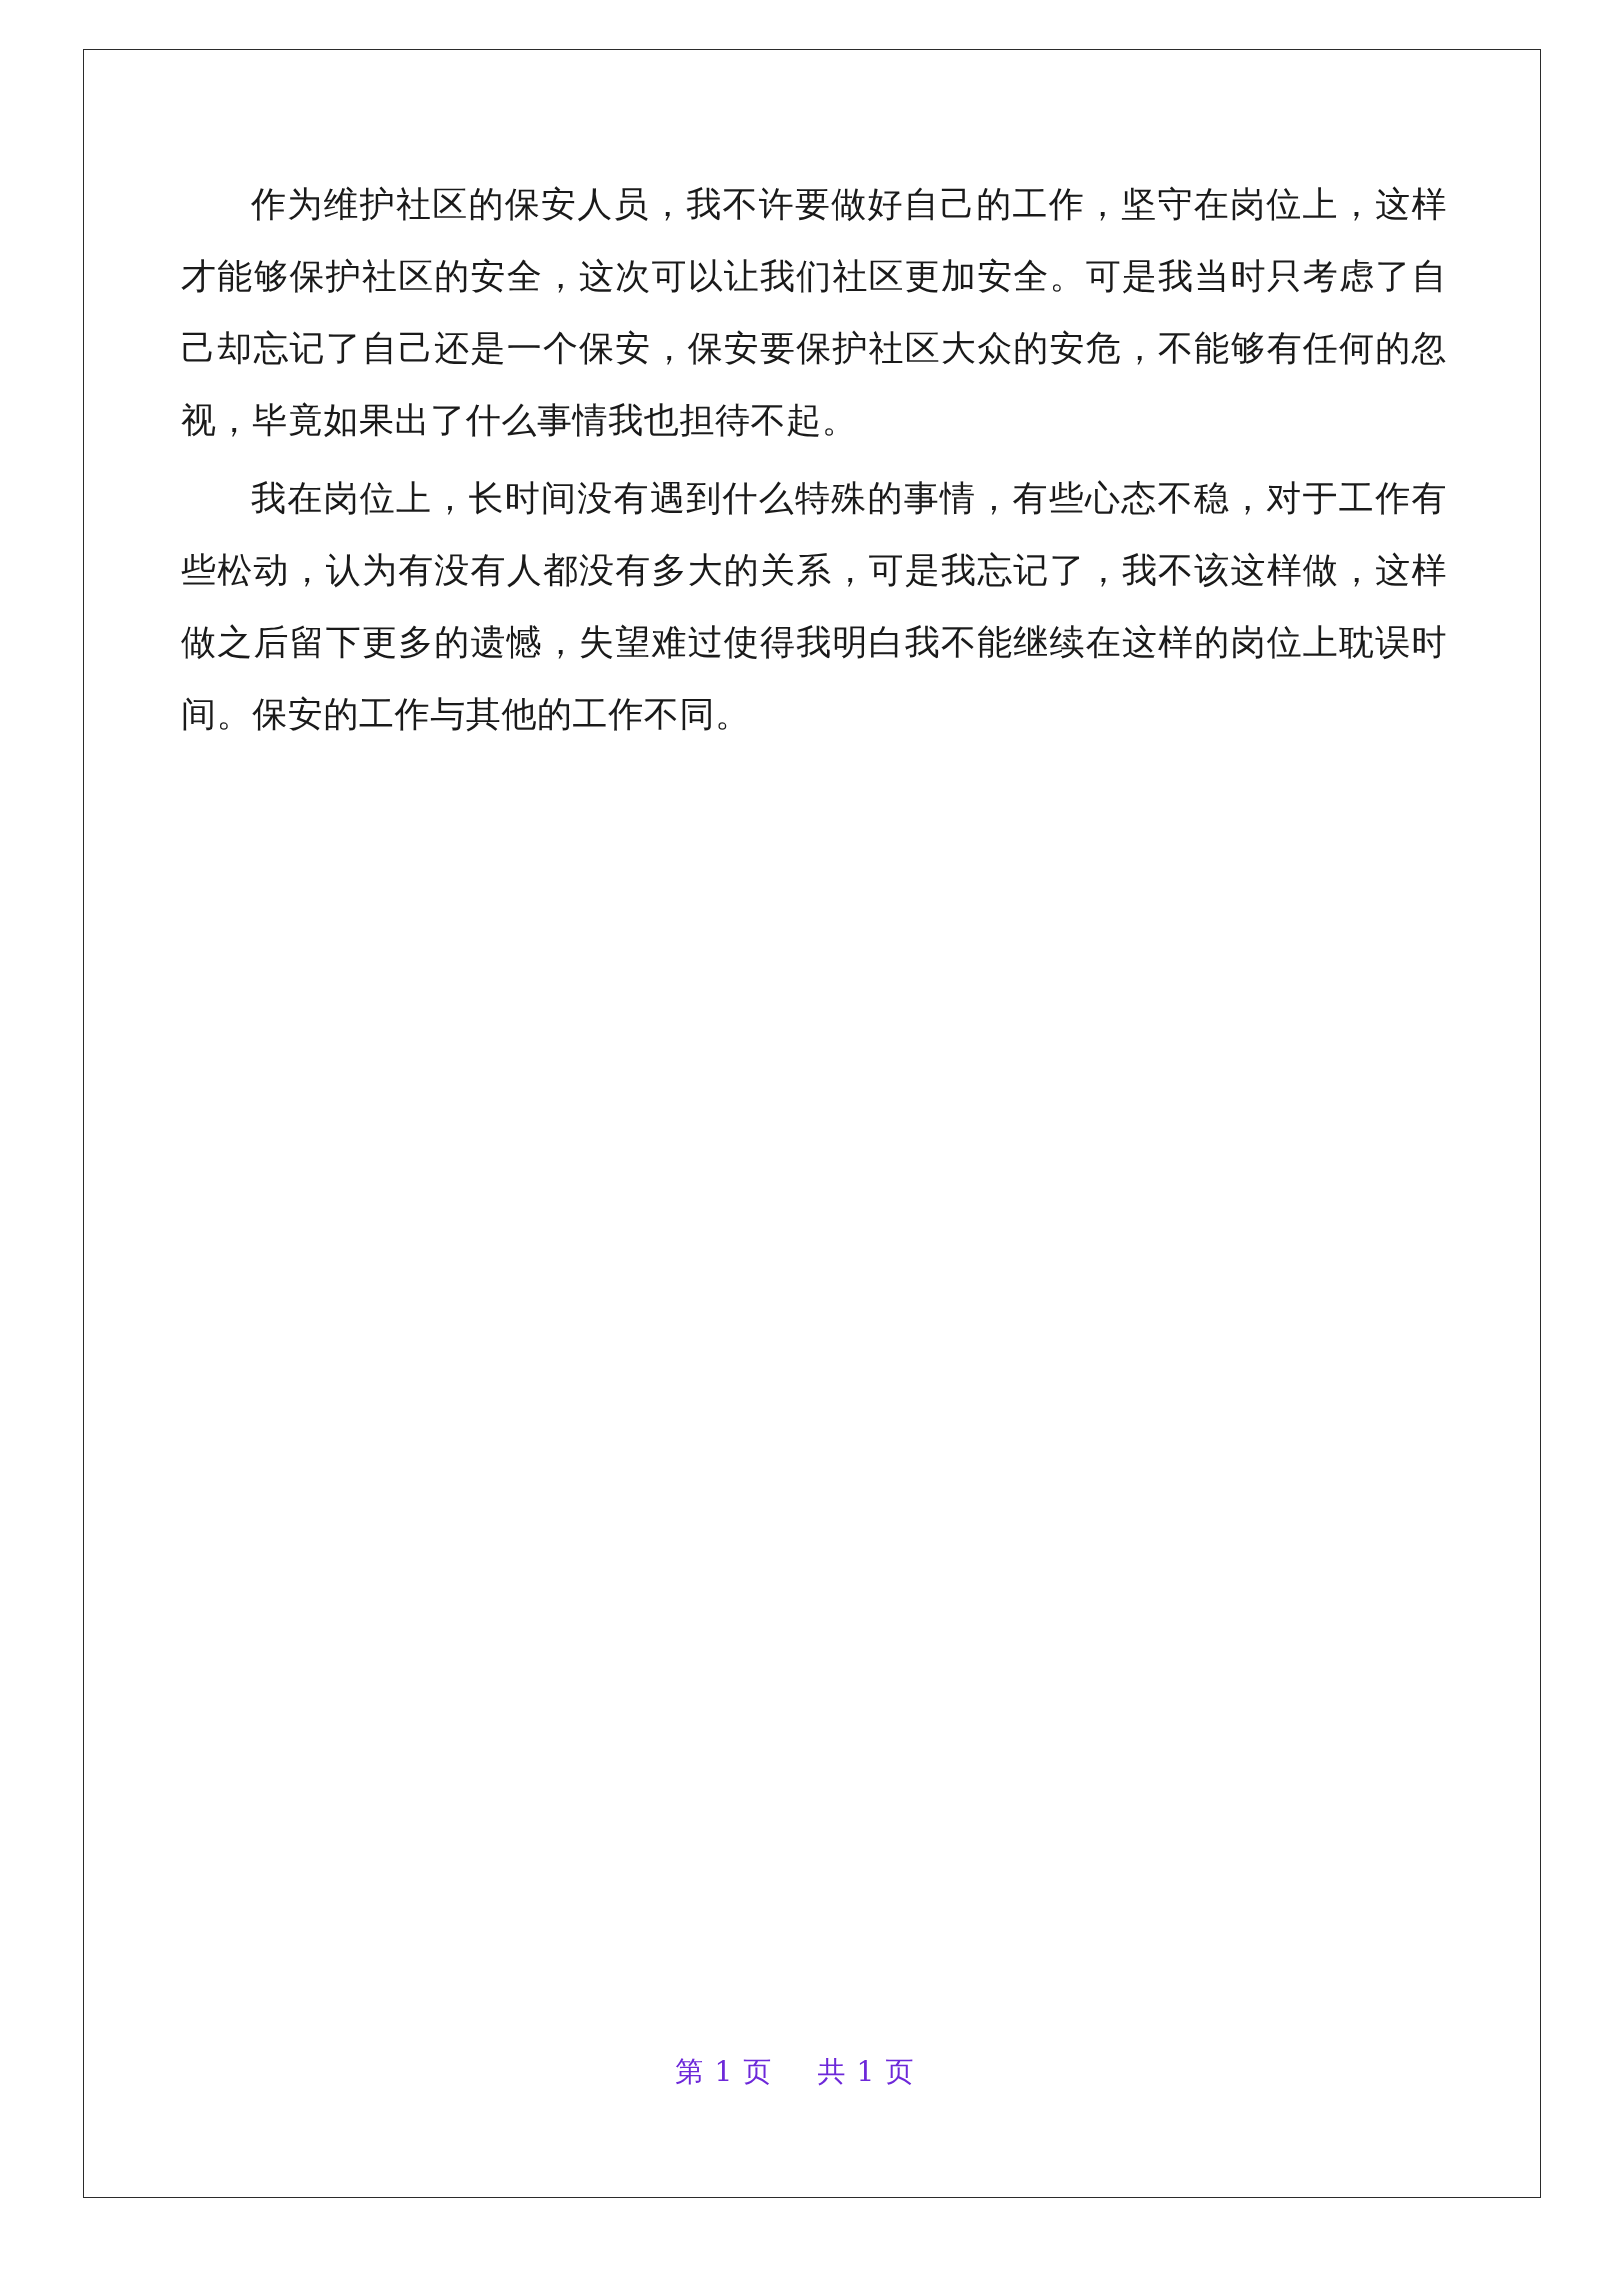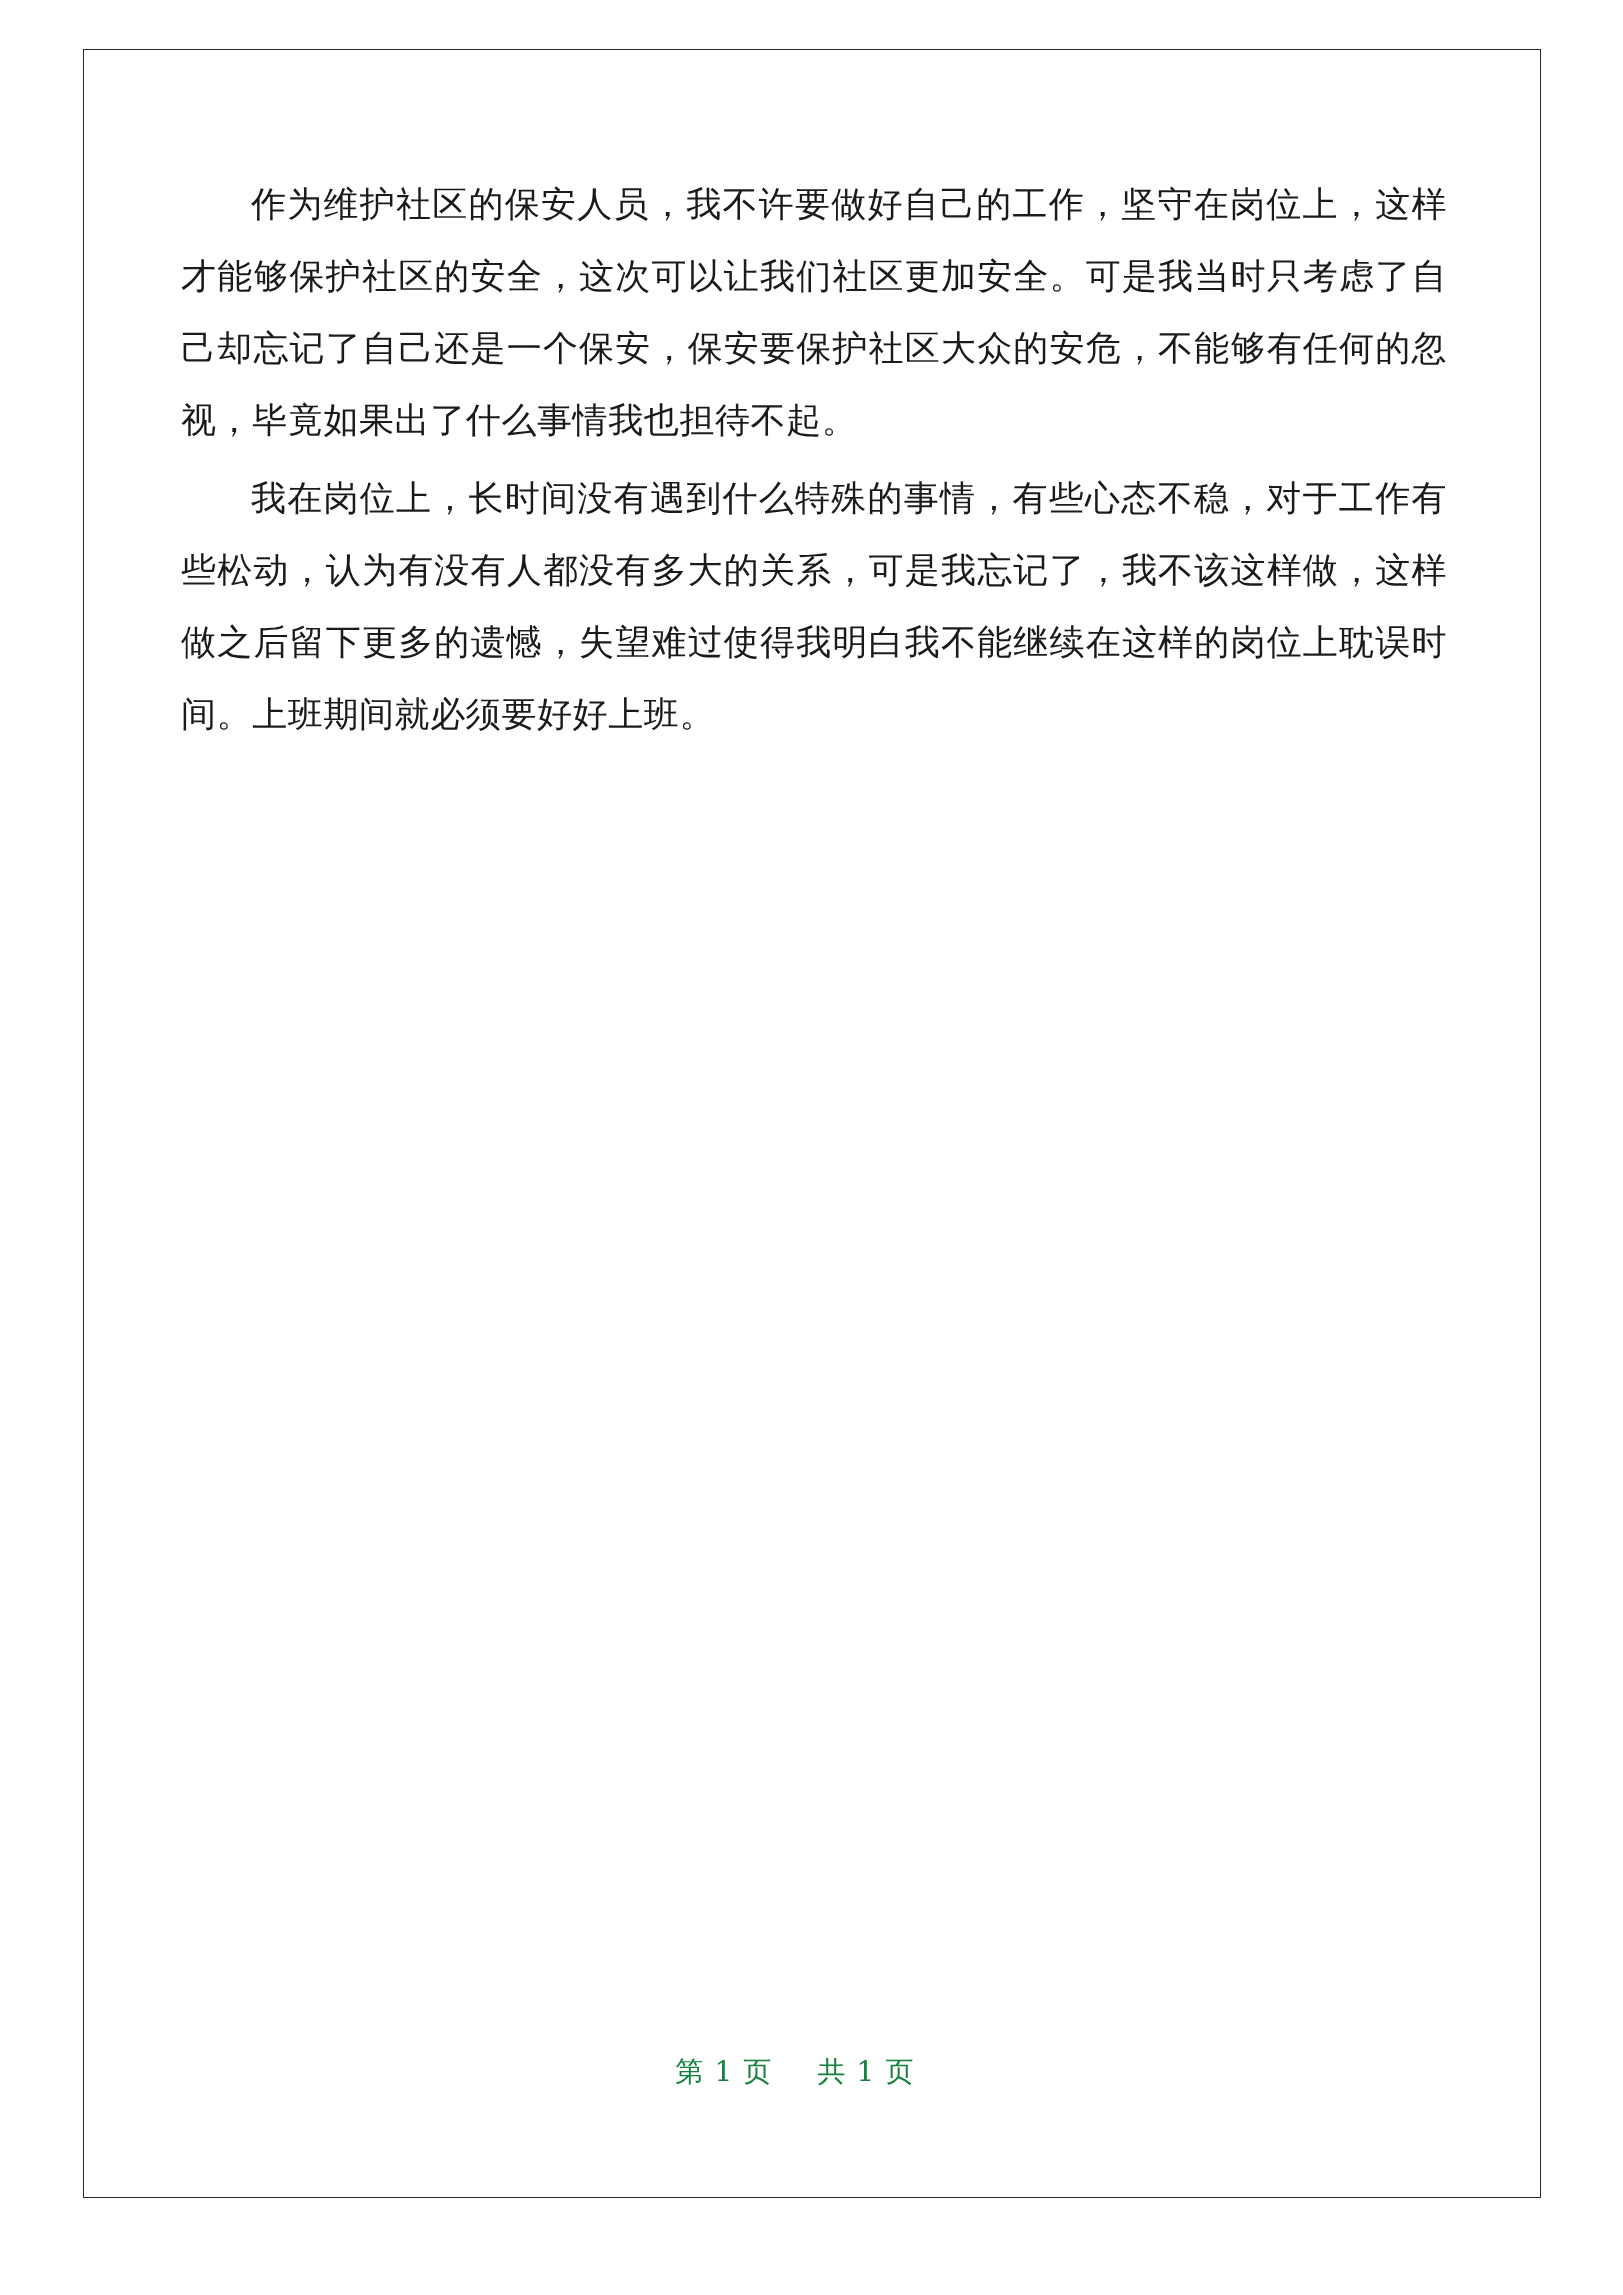--- a/index.html
+++ b/index.html
@@ -45,36 +45,36 @@
     font-family: "DejaVu Serif", "Liberation Serif", serif;
     word-break: break-all;
   }
   .footer {
     position: absolute;
     left: 0;
     right: 0;
     top: 2053px;
     text-align: center;
     font-size: 28px;
-    color: #15803d;
+    color: #6d28d9;
     letter-spacing: 1.1px;
     font-family: "DejaVu Serif", "Liberation Serif", serif;
   }
   .footer span { display: inline-block; }
   .footer .gap { width: 25px; }
 </style>
 </head>
 <body>
 
 <div class="page">
   <div class="page-border"></div>
 
   <div class="content">
     <p class="para">作为维护社区的保安人员，我不许要做好自己的工作，坚守在岗位上，这样才能够保护社区的安全，这次可以让我们社区更加安全。可是我当时只考虑了自己却忘记了自己还是一个保安，保安要保护社区大众的安危，不能够有任何的忽视，毕竟如果出了什么事情我也担待不起。</p>
-    <p class="para">我在岗位上，长时间没有遇到什么特殊的事情，有些心态不稳，对于工作有些松动，认为有没有人都没有多大的关系，可是我忘记了，我不该这样做，这样做之后留下更多的遗憾，失望难过使得我明白我不能继续在这样的岗位上耽误时间。上班期间就必须要好好上班。</p>
+    <p class="para">我在岗位上，长时间没有遇到什么特殊的事情，有些心态不稳，对于工作有些松动，认为有没有人都没有多大的关系，可是我忘记了，我不该这样做，这样做之后留下更多的遗憾，失望难过使得我明白我不能继续在这样的岗位上耽误时间。保安的工作与其他的工作不同。</p>
   </div>
 
   <div class="footer">
     <span>第 1 页</span>
     <span class="gap"></span>
     <span>共 1 页</span>
   </div>
 </div>
 
 

